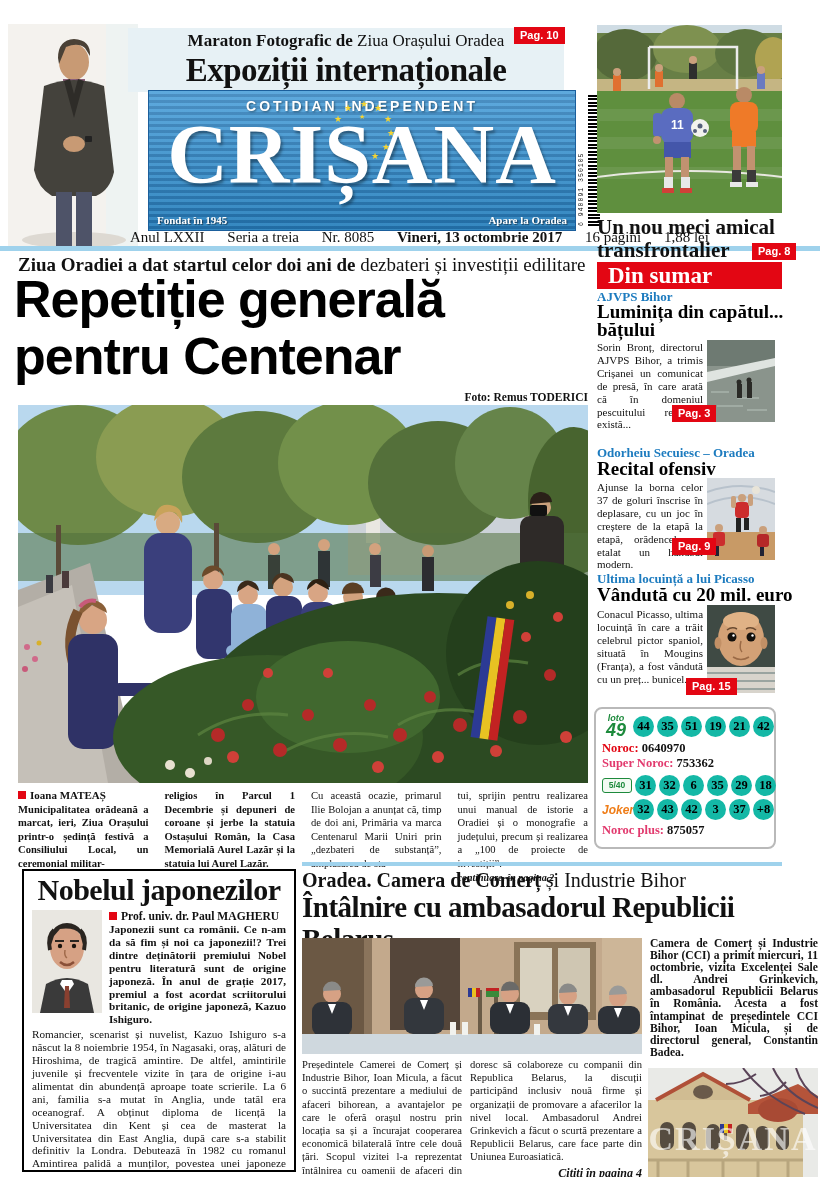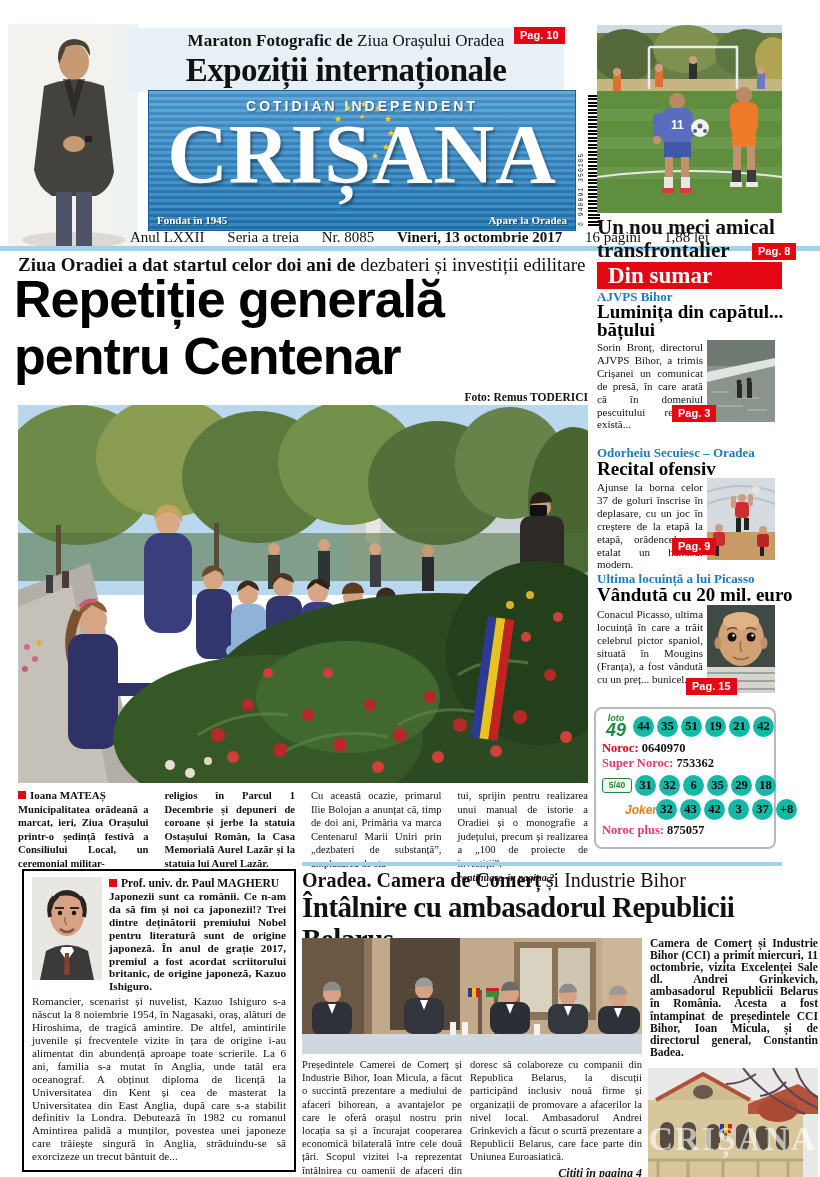--- a/index.html
+++ b/index.html
@@ -72,21 +72,21 @@
     font-weight:bold;font-size:12.5px;line-height:21px;text-align:center;flex:0 0 21px;}
   .lot-label{font-size:12.5px;font-weight:bold;line-height:15px;}
   .lot-label .lbl{color:#e30613;}
   .lot-label .pink{color:#e23a6e;}
   #loto49-logo{width:28px;flex:0 0 28px;text-align:center;color:#1d8a3c;font-family:"Liberation Sans",sans-serif;font-weight:bold;}
   #loto49-logo .t{display:block;font-size:9px;line-height:7px;font-style:italic;}
   #loto49-logo .b{display:block;font-size:18px;line-height:16px;font-style:italic;}
   #five40-logo{width:28px;flex:0 0 28px;height:13px;border:1.5px solid #1d8a3c;border-radius:3px;
     color:#1d8a3c;font-family:"Liberation Sans",sans-serif;font-weight:bold;font-size:8.5px;line-height:13px;text-align:center;background:#f2faf2;}
   #joker-logo{width:28px;flex:0 0 28px;color:#ef7d18;font-family:"Liberation Sans",sans-serif;
-    font-weight:bold;font-style:italic;font-size:12px;text-align:center;margin-left:23px;}
+    font-weight:bold;font-style:italic;font-size:12px;text-align:center;}
   
   #nobel-box{left:22px;top:869px;width:274px;height:303px;border:2px solid #000;box-sizing:border-box;
     padding:2px 8px 0 8px;overflow:hidden;}
   #nobel-title{text-align:center;font-weight:bold;font-size:30px;line-height:33px;letter-spacing:-.5px;}
   #nobel-photo{float:left;width:70px;height:103px;margin:4px 7px 2px 0;}
   #nobel-author{font-weight:bold;font-size:11.6px;line-height:13px;margin-top:4px;}
   #nobel-intro{font-weight:bold;font-size:11.2px;line-height:12.9px;text-align:justify;margin:0;}
   #nobel-body{font-size:11.2px;line-height:12.9px;text-align:justify;margin:2px 0 0 0;}
   
   #belarus-kicker{left:302px;top:869px;width:520px;font-size:20px;}
@@ -452,20 +452,21 @@
       <span class="lot-ball">37</span>
       <span class="lot-ball">+8</span>
     </div>
     <div class="lot-label"><span class="pink">Noroc plus:</span> <span>875057</span></div>
   </div>
 
   <div class="abs bluerule" style="left:597px;top:862px;width:185px;height:4px;"></div>
   <div class="abs bluerule" style="left:302px;top:862px;width:340px;height:4px;"></div>
 
   <div class="abs" id="nobel-box">
+    <div id="nobel-title">Nobelul japonezilor</div>
     <div class="photo" id="nobel-photo">
       <svg width="70" height="103" viewBox="0 0 70 103">
         <rect width="70" height="103" fill="#e9e7e1"></rect>
         <path d="M8,103 L14,74 Q35,62 56,74 L62,103 Z" fill="#3a3a3a"></path>
         <polygon points="28,74 35,84 42,74 40,70 30,70" fill="#fff"></polygon>
         <polygon points="33,76 37,76 38,98 32,98" fill="#8a4030"></polygon>
         <ellipse cx="35" cy="38" rx="17" ry="21" fill="#d6a184"></ellipse>
         <path d="M18,38 Q16,14 35,13 Q54,14 52,38 L48,24 Q42,17 28,19 L22,26 Z" fill="#2a2520"></path>
         <path d="M18,40 q-3,-14 4,-20 M52,40 q3,-14 -4,-20" stroke="#2a2520" stroke-width="4" fill="none"></path>
         <circle cx="28" cy="36" r="2.2" fill="#1a140e"></circle>

